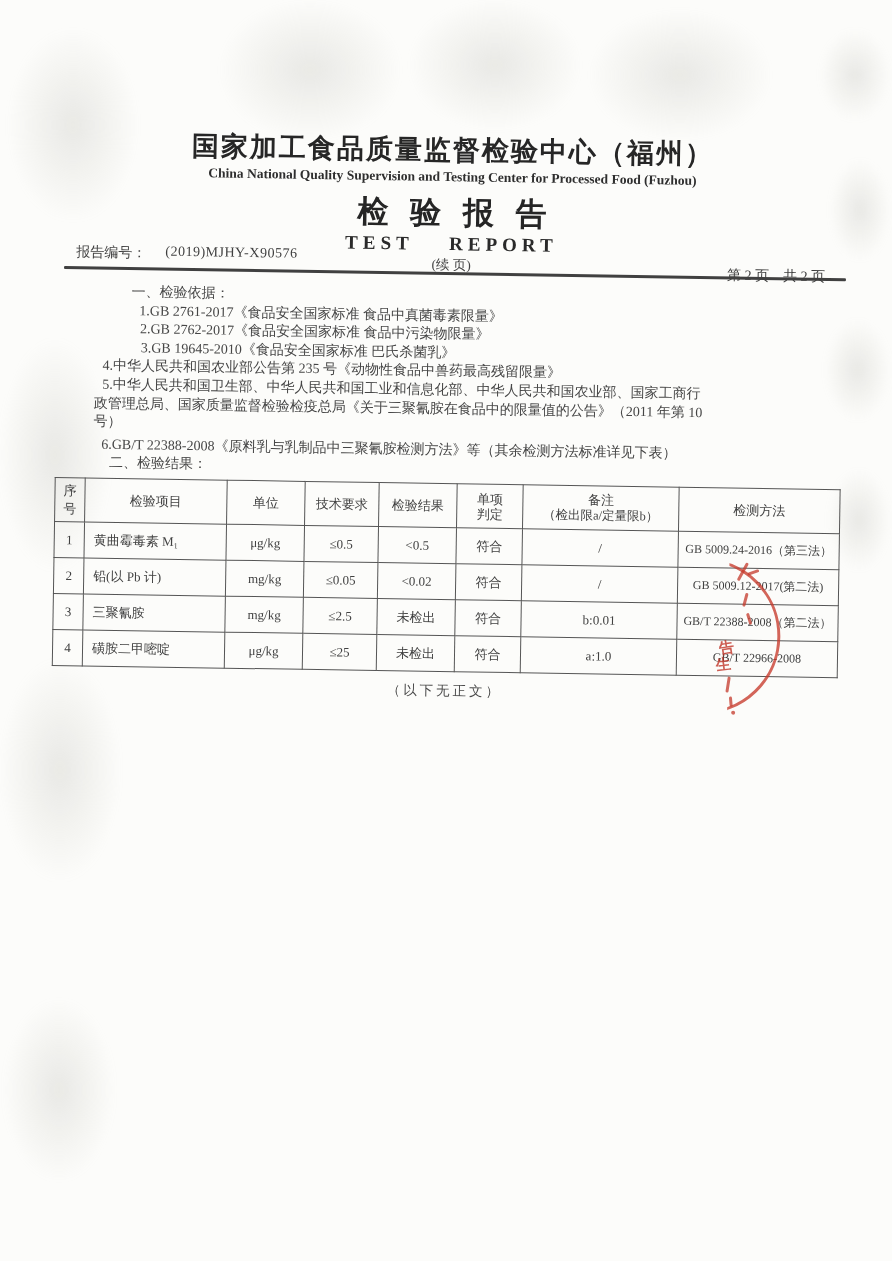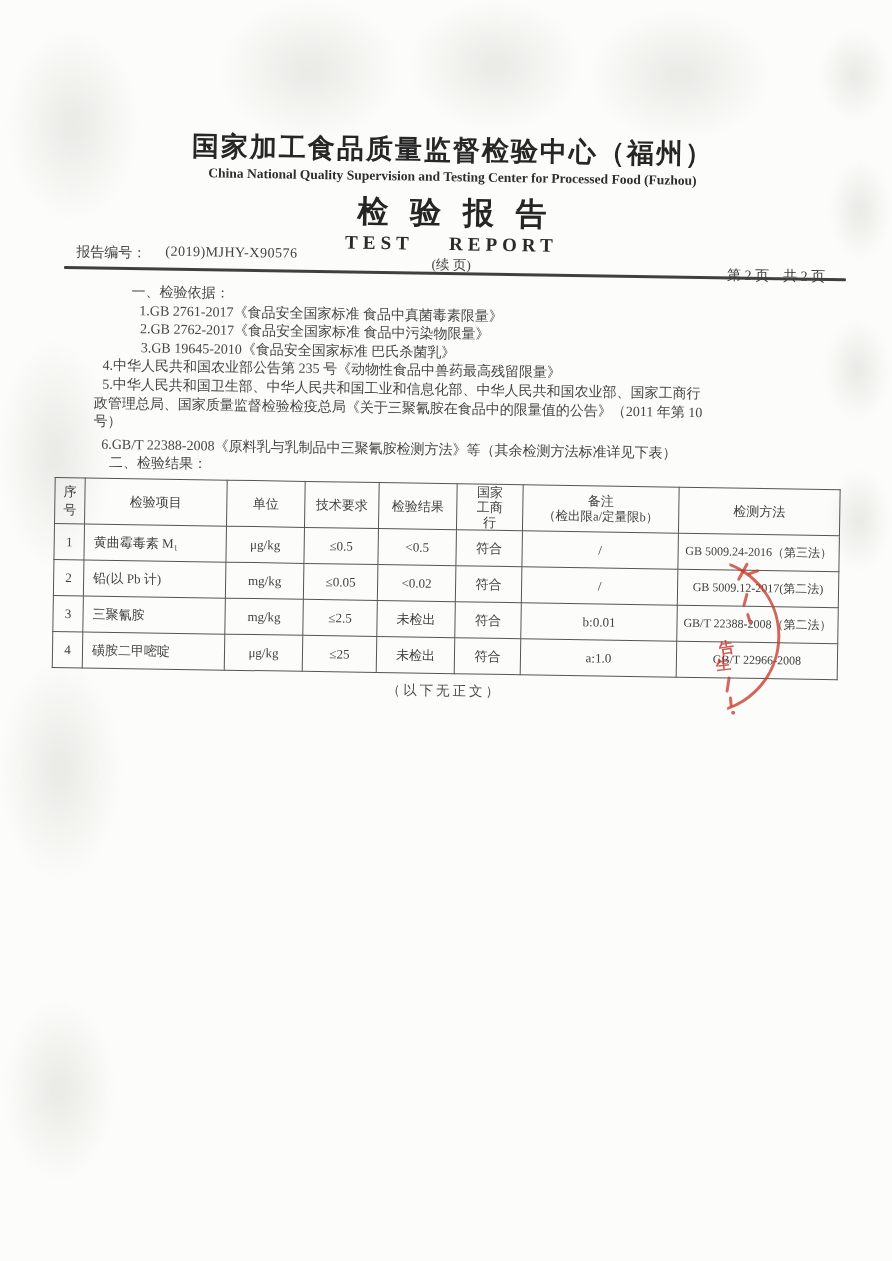--- a/index.html
+++ b/index.html
@@ -122,21 +122,21 @@
           <col style="width:161px">
       </colgroup>
       <thead>
         <tr>
           <th>序号</th>
           <th>检验项目</th>
           <th>单位</th>
           <th>技术要求</th>
           <th>检验结果</th>
           <th>
-            <div class="narrow-head">国家工商行</div>
+            <div class="narrow-head">单项判定</div>
           </th>
           <th>
             <div class="main-head">备注</div>
             <div class="sub-head">（检出限a/定量限b）</div>
           </th>
           <th>检测方法</th>
         </tr>
       </thead>
       <tbody>
         <tr>

